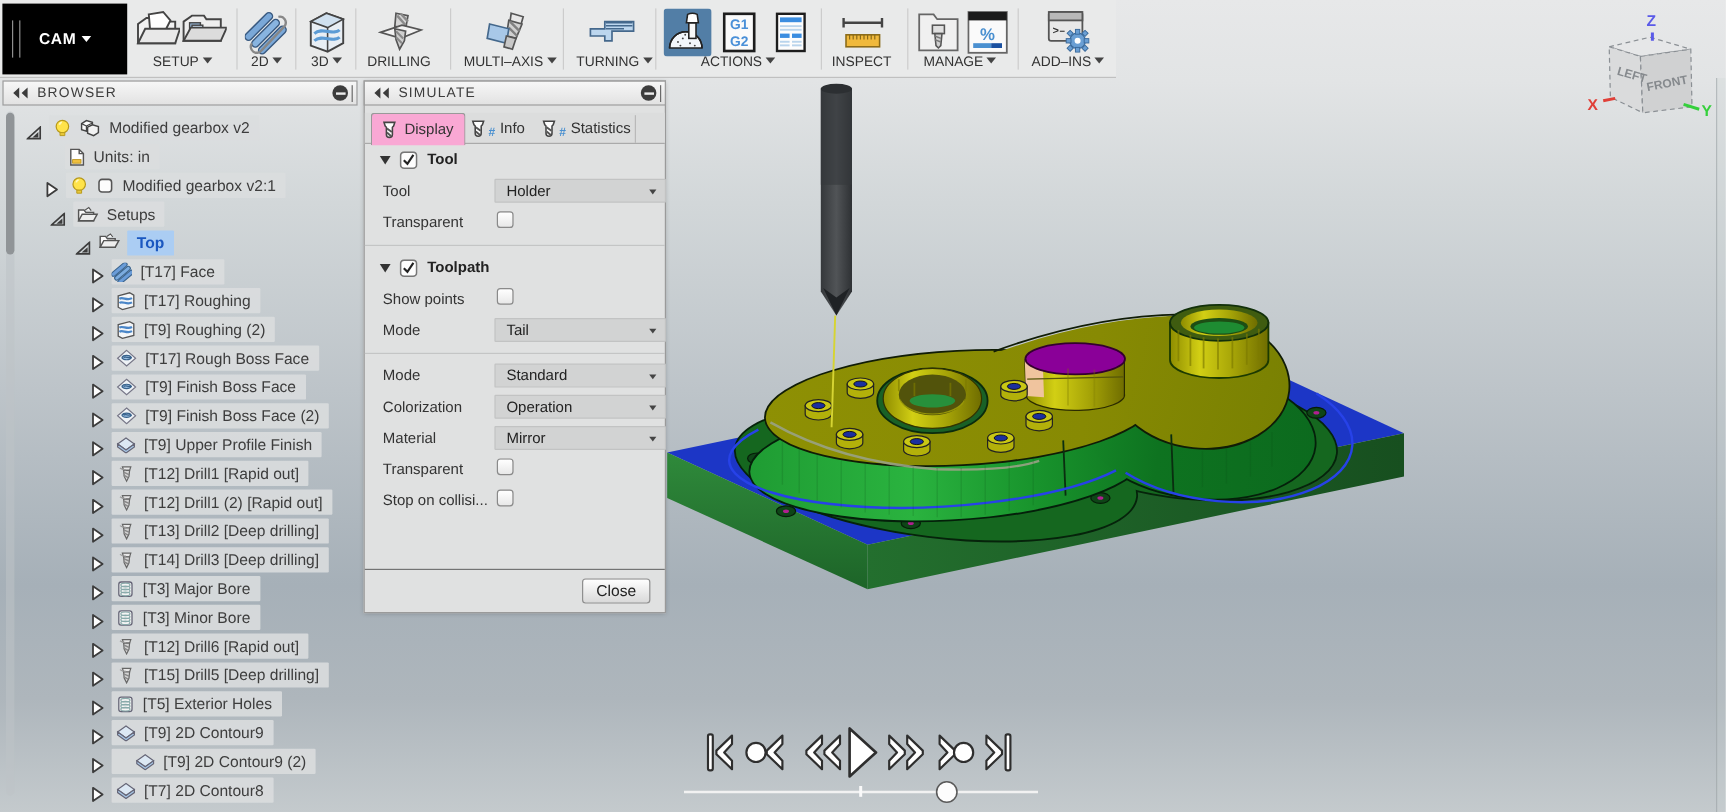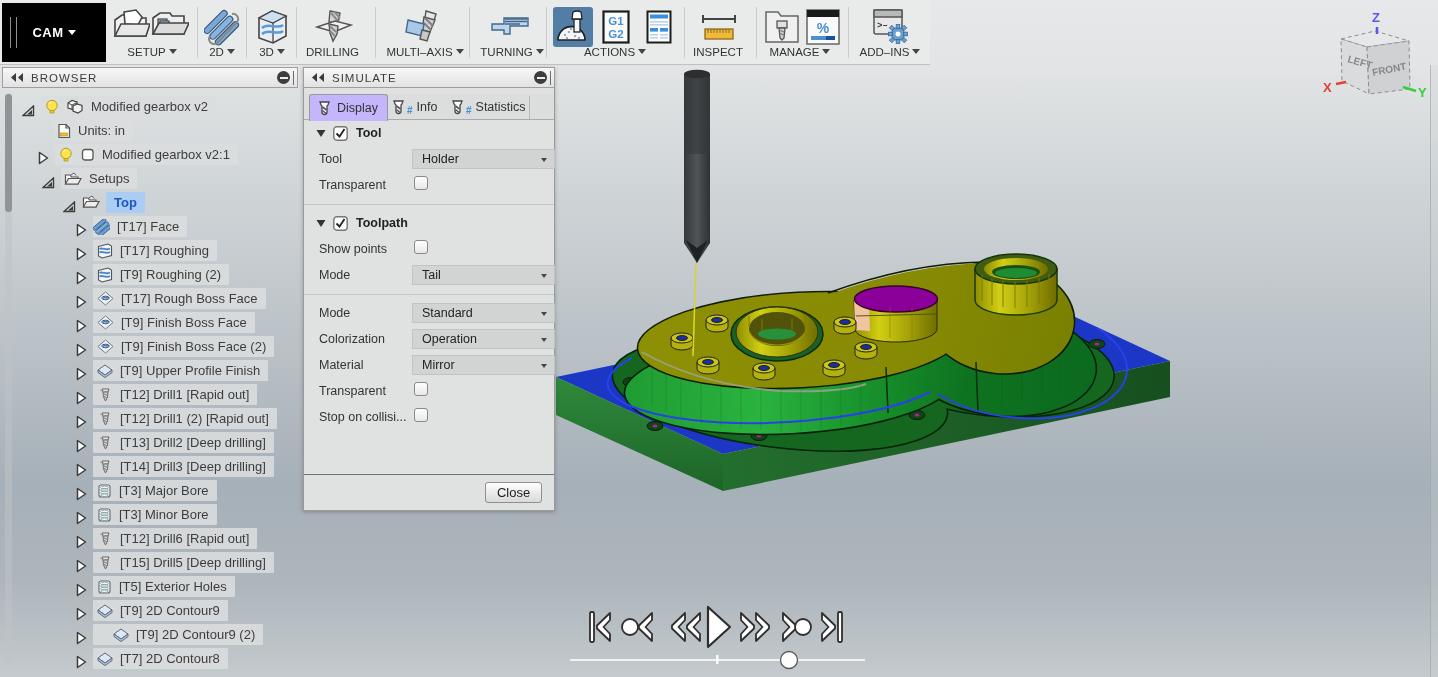--- a/index.html
+++ b/index.html
@@ -59,21 +59,21 @@
   
   #sim { position:absolute; left:303px; top:67px; width:252px; height:444px;
      background:#e0e1e1; border:1px solid #9a9a9a; z-index:25;
      box-shadow:0 1px 4px rgba(0,0,0,0.25); }
   #sim .phead { margin:-1px -1px 0 -1px; }
   #simtabs { height:26px; background:#dcdddd; border-bottom:1px solid #aaaaaa;
      position:relative; margin-top:6px; }
   .tab { position:absolute; top:0; height:26px; font-size:12.5px; color:#333;
      display:flex; align-items:center; padding:0 9px 0 7px; }
   .tab svg { margin-right:5px; }
-  .tab.active { background:#c4b5fd; border:1px solid #999; border-bottom:none;
+  .tab.active { background:#f9a8d4; border:1px solid #999; border-bottom:none;
      border-radius:3px 3px 0 0; height:27px; }
   .tabsep { position:absolute; top:2px; height:23px; width:1px; background:#b9b9b9; }
   .sec { position:relative; font-size:12.5px; color:#333; }
   .sechdr { display:flex; align-items:center; font-weight:bold; color:#222;
      padding-left:12px; height:26px; }
   .sechdr svg { margin-right:8px; }
   .srow { position:relative; height:26px; display:flex; align-items:center;
      padding-left:15px; color:#333; }
   .srow .lab { width:93px; }
   .dd { position:absolute; left:108px; width:143px; height:20px; background:#d2d3d3;

